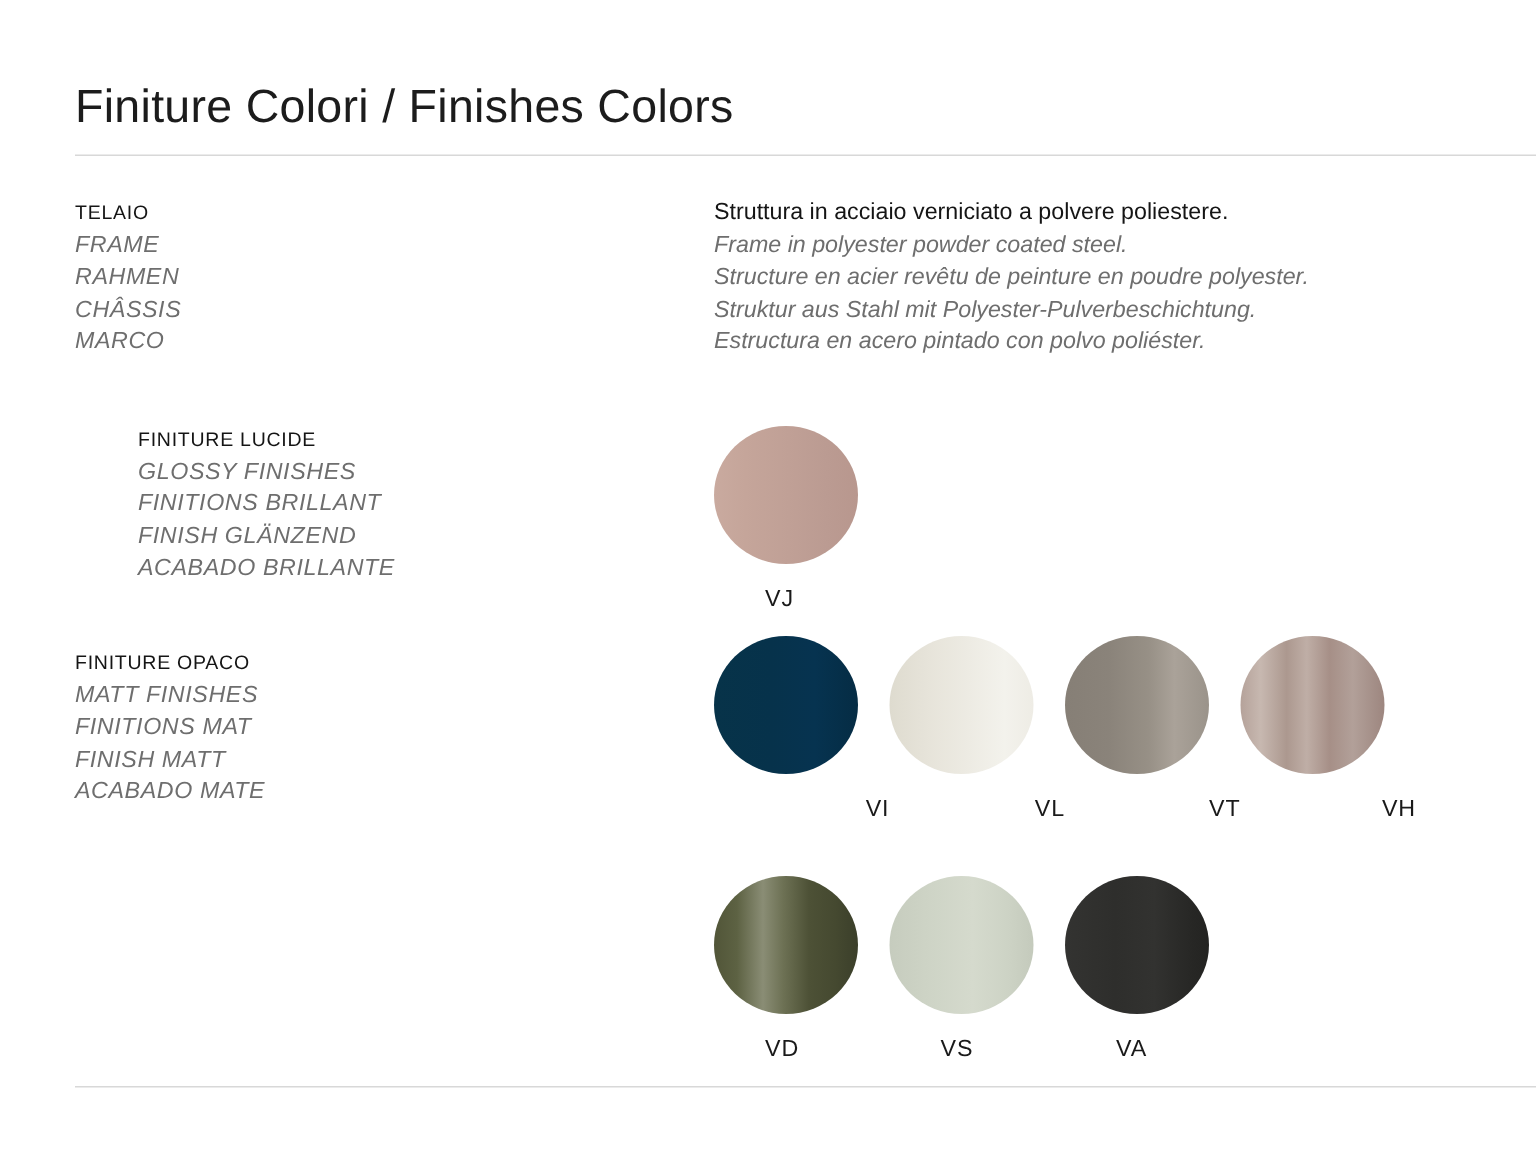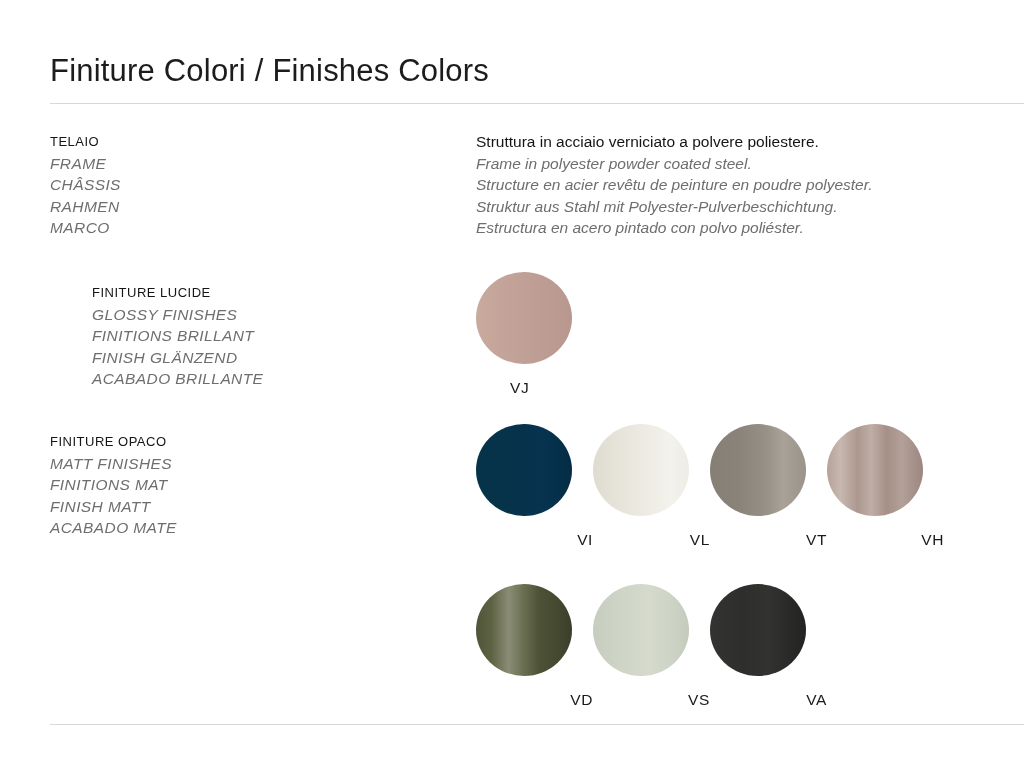--- a/index.html
+++ b/index.html
@@ -112,38 +112,38 @@
   }
   .swatch-label {
     margin-top: 15px;
     font-size: 15.5px;
     letter-spacing: 0.6px;
     color: #1a1a1a;
     padding-left: 34px;
     line-height: 17px;
   }
 
-  .row-glossy   { top: 272px; }
+  .row-glossy   { top: 284px; }
   .row-matt-1   { top: 424px; text-align: right; }
-  .row-matt-2   { top: 584px; text-align: right; }
+  .row-matt-2   { top: 584px; }
 </style>
 </head>
 <body>
 
 <div class="page">
 
   <h1 class="page-title">Finiture Colori / Finishes Colors</h1>
 
   <div class="rule rule-top"></div>
 
   <div class="label-block block-telaio">
     <div class="primary">TELAIO</div>
     <div class="secondary">FRAME</div>
+    <div class="secondary">RAHMEN</div>
     <div class="secondary">CHÂSSIS</div>
-    <div class="secondary">RAHMEN</div>
     <div class="secondary">MARCO</div>
   </div>
 
   <div class="desc-block">
     <div class="primary">Struttura in acciaio verniciato a polvere poliestere.</div>
     <div class="secondary">Frame in polyester powder coated steel.</div>
     <div class="secondary">Structure en acier revêtu de peinture en poudre polyester.</div>
     <div class="secondary">Struktur aus Stahl mit Polyester-Pulverbeschichtung.</div>
     <div class="secondary">Estructura en acero pintado con polvo poliéster.</div>
   </div>

